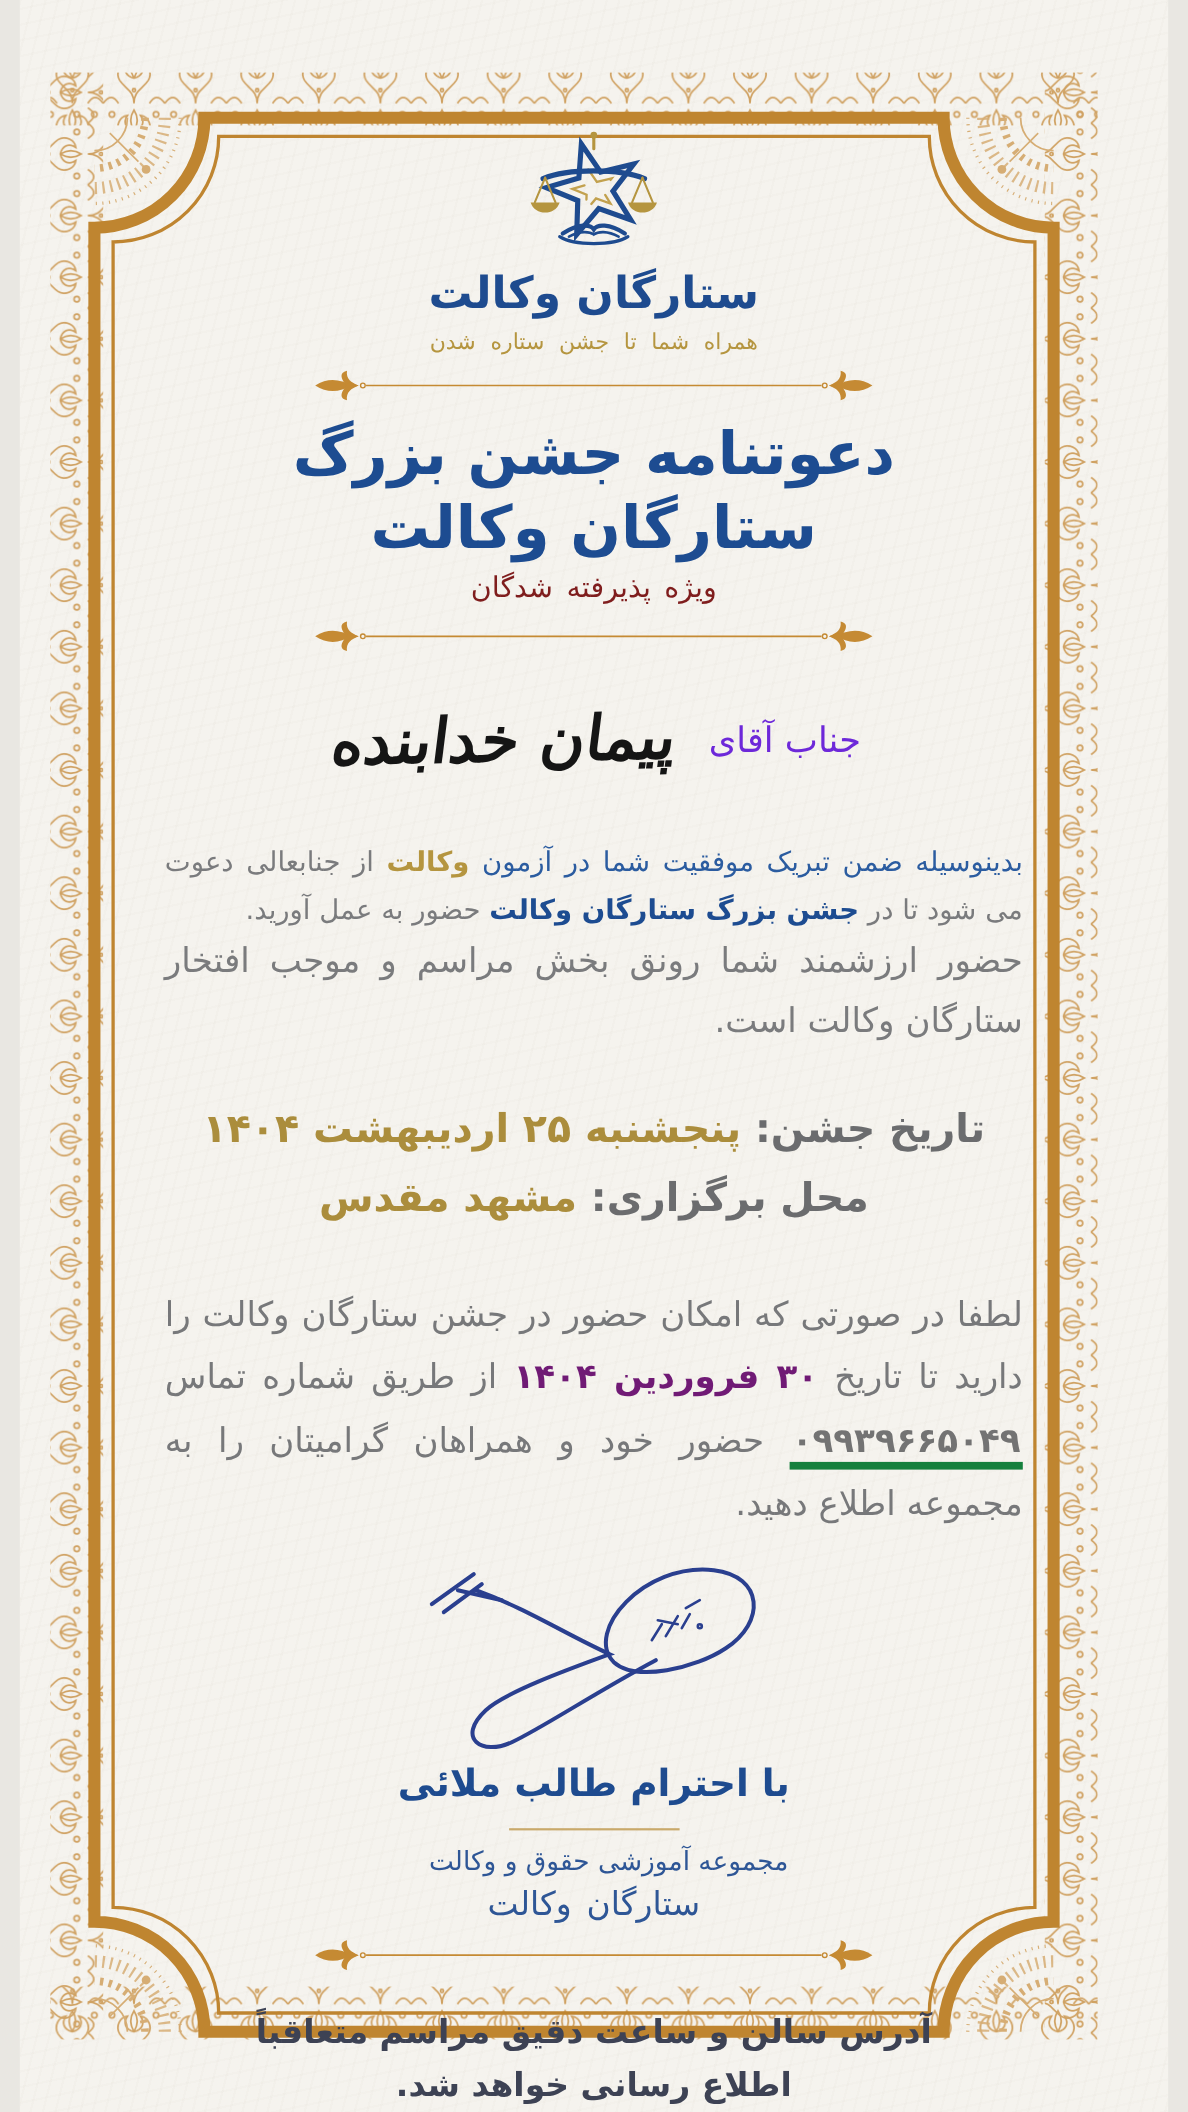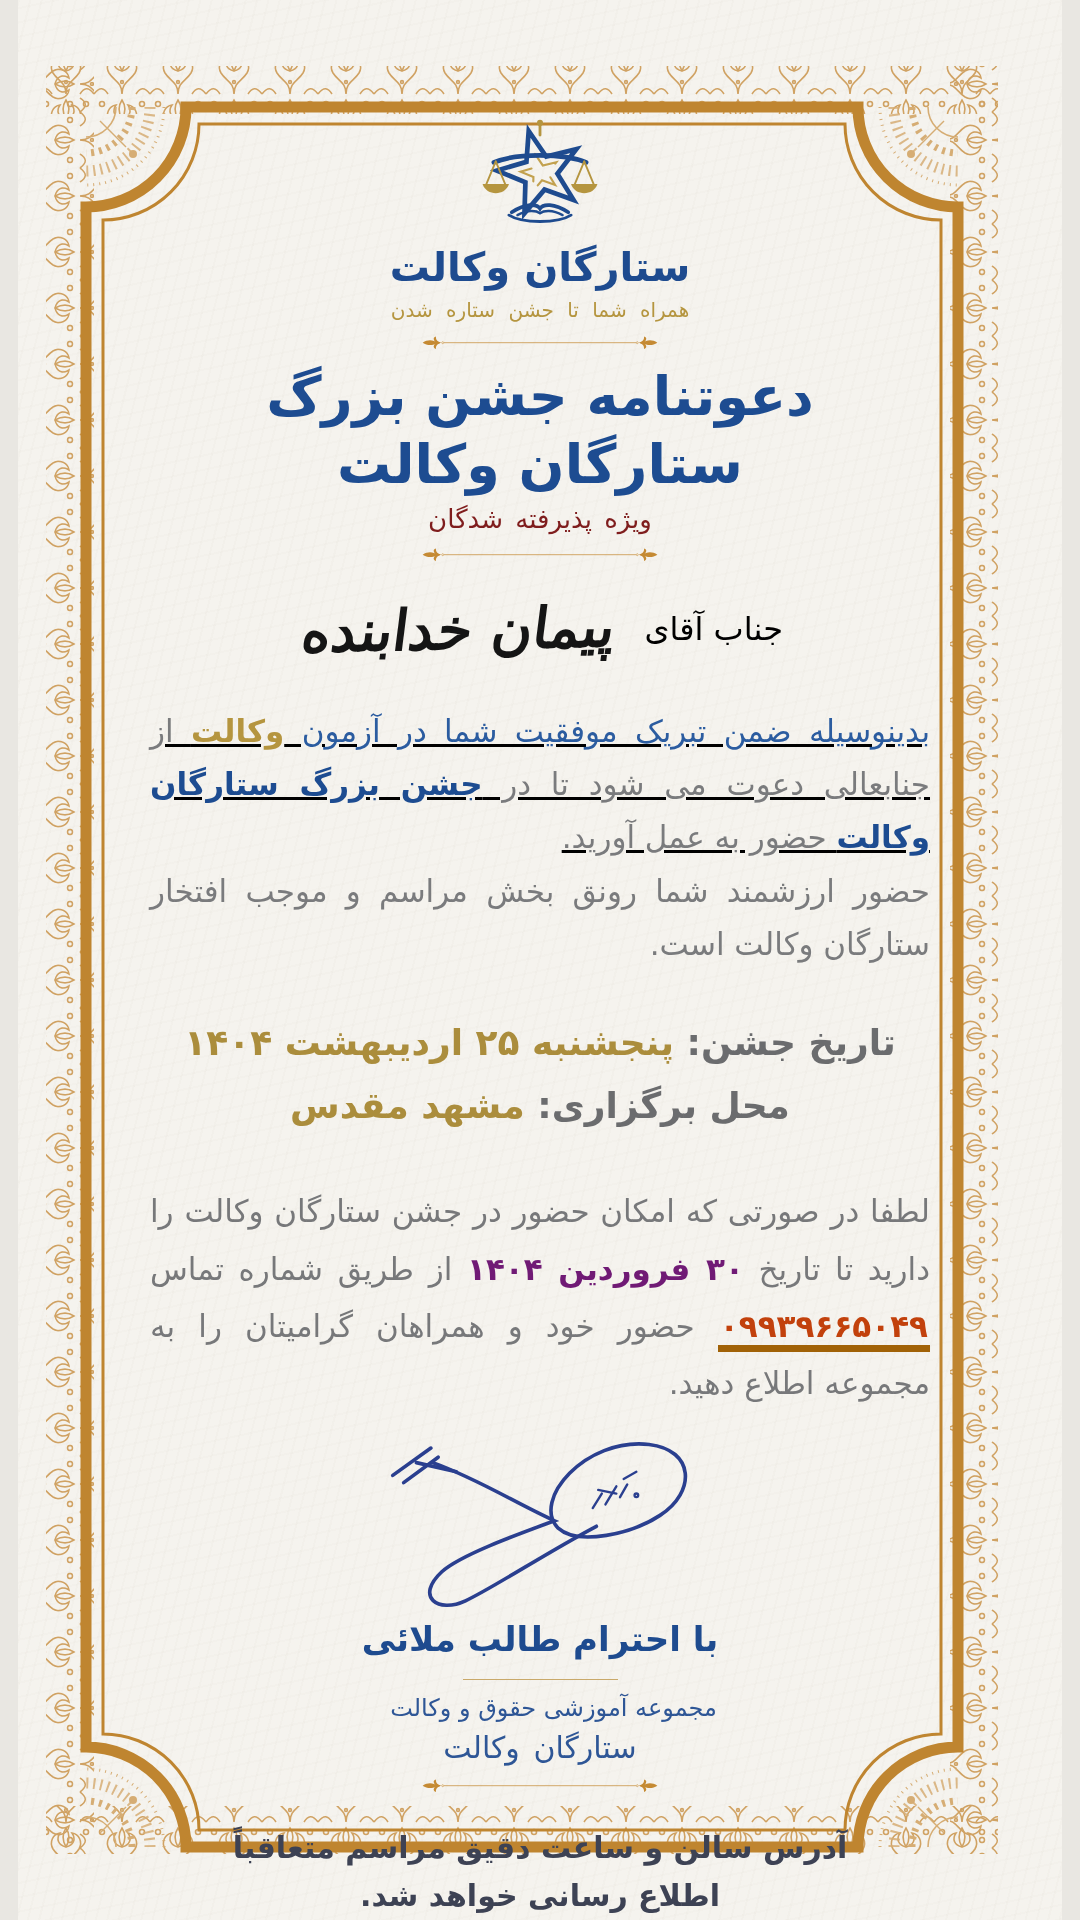--- a/index.html
+++ b/index.html
@@ -10,35 +10,35 @@
       repeating-linear-gradient(-12deg, rgba(185,175,155,.035) 0 2px, transparent 2px 14px);
   }
   .layer{position:absolute;inset:0;}
   .content{position:absolute;inset:0;padding:118px 150px 0 150px;display:flex;flex-direction:column;align-items:center;text-align:center;}
   .brand-title{margin-top:4px;font-size:40px;font-weight:bold;color:#1e4b8f;}
   .brand-tagline{margin-top:8px;font-size:20px;color:#b5953f;word-spacing:7px;}
   .divider{margin-top:14px;}
   .main-heading{margin:14px 0 0 0;font-size:54px;line-height:1.25;font-weight:bold;color:#1d4c91;}
   .sub-heading{margin-top:6px;font-size:26px;color:#7f1d1d;word-spacing:4px;}
   .recipient{margin-top:34px;display:flex;align-items:center;gap:34px;height:96px;}
-  .salutation{font-size:32px;color:#000000;}
+  .salutation{font-size:32px;color:#6d28d9;}
   .callig-name{font-size:56px;font-weight:bold;font-style:italic;color:#151515;transform:skewX(6deg) rotate(-1deg);font-family:"DejaVu Serif","DejaVu Sans",serif;}
   .para{width:780px;margin:0;text-align:justify;text-justify:inter-word;}
-  .p1{margin-top:43px;font-size:31px;line-height:1.72;text-decoration:underline;}
+  .p1{margin-top:43px;font-size:25px;line-height:1.72;}
   .p2{margin-top:0;font-size:31px;line-height:1.72;}
   .blue{color:#2b5ca0;}
   .blue-b{color:#1d4c91;font-weight:bold;}
   .gold-b{color:#b5953f;font-weight:bold;}
   .gray{color:#7a7b7d;}
   .event-block{margin-top:40px;font-size:36px;font-weight:bold;line-height:1.75;}
   .event-block .label{color:#6b6c6e;}
   .event-block .value{color:#ab8d3c;}
   .p3{margin-top:46px;font-size:31px;line-height:1.85;color:#77787a;}
   .deadline{color:#701a75;font-weight:bold;}
-  .phone{color:#c2410c;font-weight:bold;text-decoration:none;border-bottom:7px solid #a16207;padding:0 2px 1px 2px;cursor:pointer;}
+  .phone{color:#737373;font-weight:bold;text-decoration:none;border-bottom:7px solid #15803d;padding:0 2px 1px 2px;cursor:pointer;}
   .signature-wrap{margin-top:6px;height:205px;display:flex;align-items:center;justify-content:center;}
   .respect-line{font-size:34px;font-weight:bold;color:#1e4b8f;text-align:center;}
   .hairline{margin-top:20px;width:155px;height:2px;background:#c9a96a;}
   .org-line1{margin-top:14px;font-size:24px;color:#2e5696;margin-left:27px;}
   .org-line2{margin-top:8px;font-size:30px;color:#2e5696;word-spacing:4px;}
   .footer-note{margin-top:32px;font-size:30px;line-height:1.6;font-weight:bold;color:#3d4254;}
 </style>
 </head>
 <body>
 

